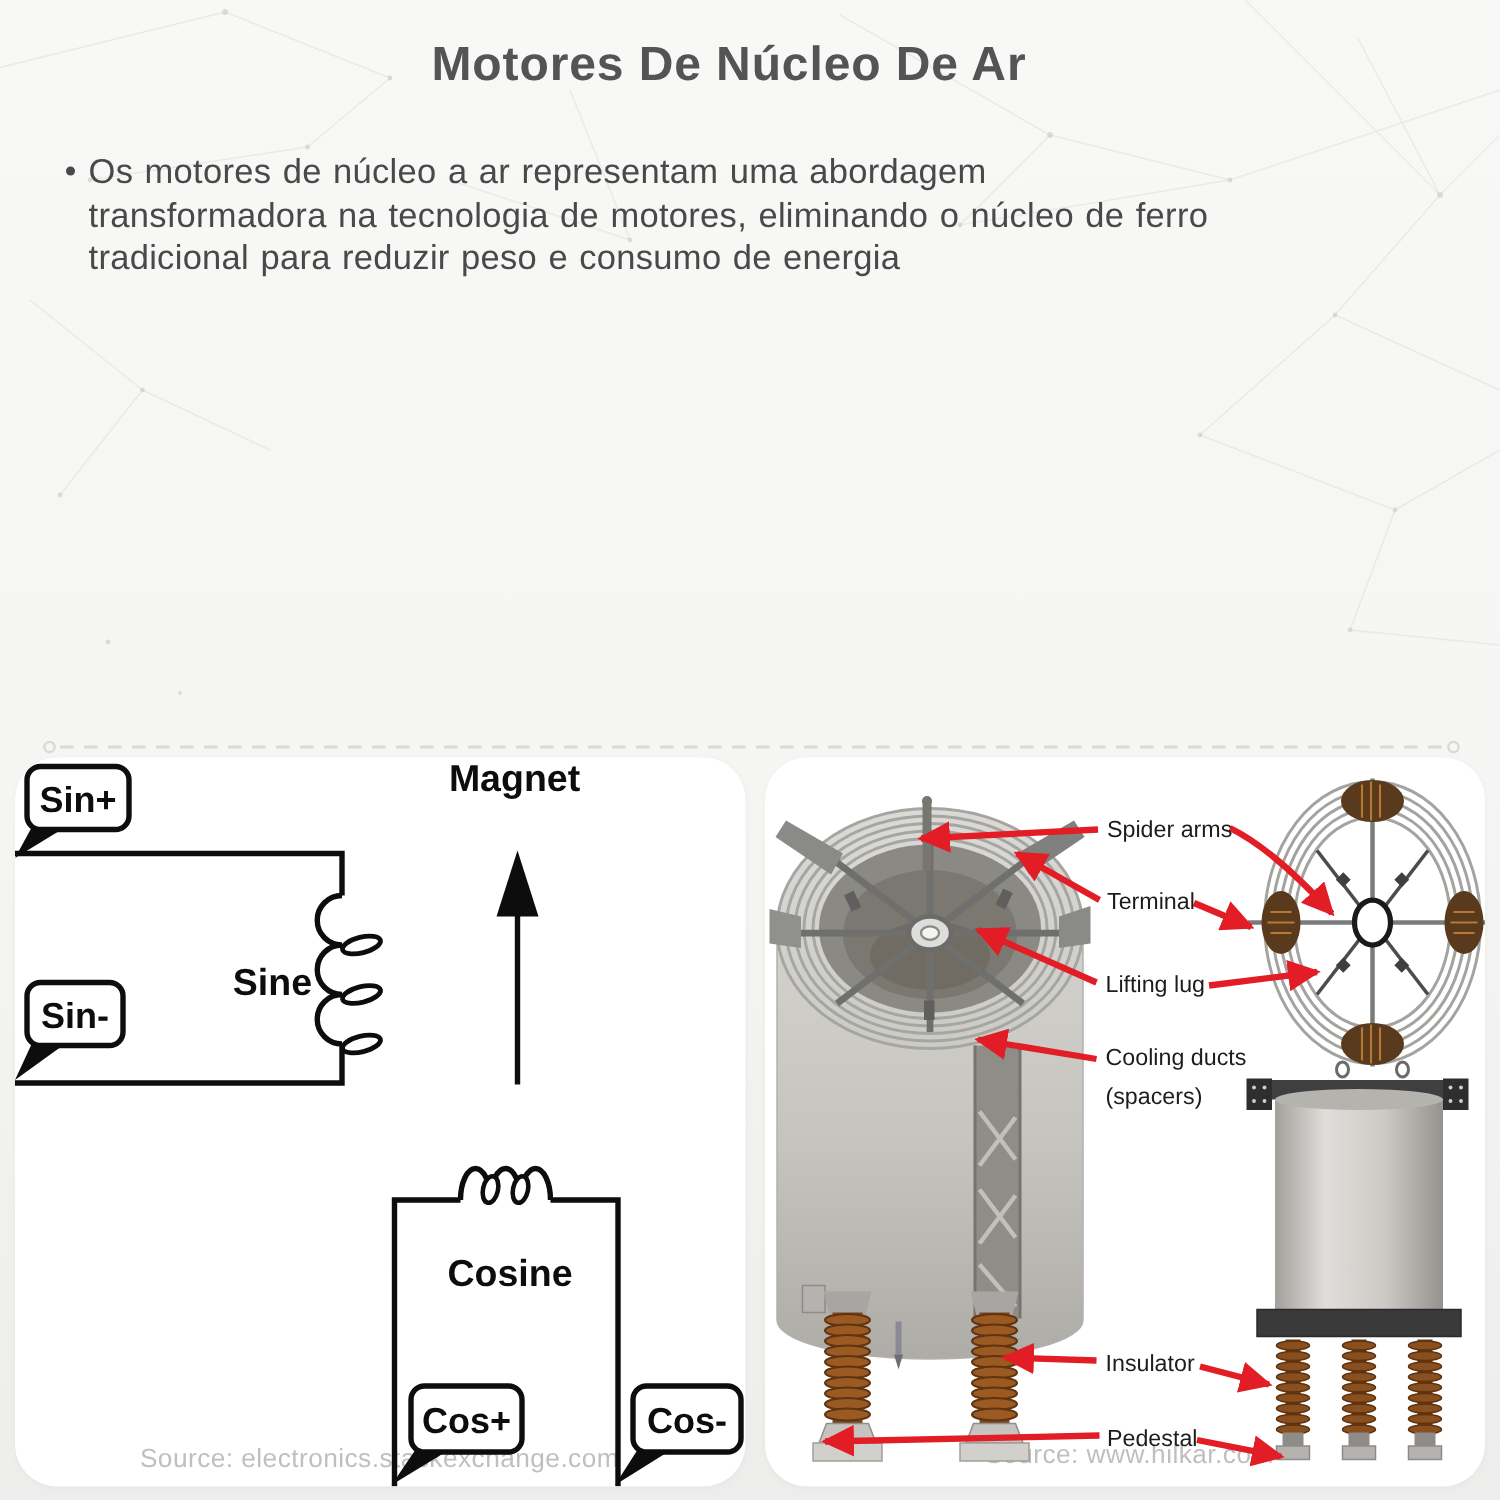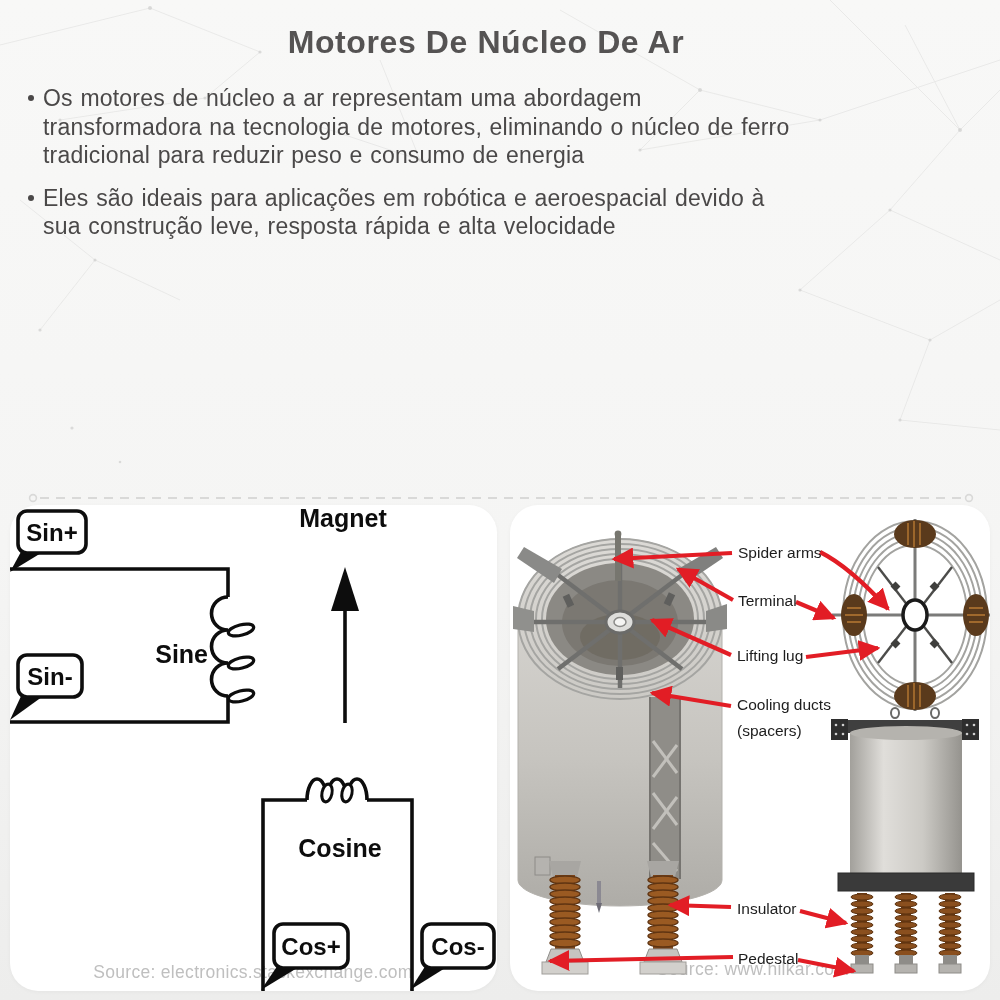--- a/index.html
+++ b/index.html
@@ -7,21 +7,21 @@
     width:1000px;height:1000px;position:relative;overflow:hidden;
     font-family:"Liberation Sans", sans-serif;
     background:linear-gradient(180deg,#f8f8f7 0%,#f5f5f4 55%,#ededec 100%);
   }
   .bg-pattern{position:absolute;left:0;top:0;width:1000px;height:1000px;pointer-events:none;}
   .page-title{
     position:absolute;top:24px;left:0;width:972px;text-align:center;
     font-size:32px;font-weight:700;letter-spacing:0.6px;color:#555353;margin:0;
   }
   .bullet-list{
-    position:absolute;top:84px;left:28px;width:945px;margin:0;padding:0;list-style:none;
+    position:absolute;top:84px;left:28px;width:945px;margin:16px;padding:0;list-style:none;
   }
   .bullet-list li{
     position:relative;padding-left:15px;margin:0 0 14px 0;
     font-size:23px;line-height:28.5px;color:#4a4848;letter-spacing:0.2px;word-spacing:1px;
   }
   .bullet-list li::before{
     content:"";position:absolute;left:0;top:11px;width:6px;height:6px;border-radius:50%;
     background:#4a4848;
   }
   .bullet-text{white-space:pre-line;}
@@ -71,22 +71,20 @@
       <circle cx="120" cy="462" r="1.3"></circle>
   </g>
 </svg>
 
 <h1 class="page-title">Motores De Núcleo De Ar</h1>
 
 <ul class="bullet-list">
   <li><span class="bullet-text">Os motores de núcleo a ar representam uma abordagem
 transformadora na tecnologia de motores, eliminando o núcleo de ferro
 tradicional para reduzir peso e consumo de energia</span></li>
-  <li><span class="bullet-text">Eles são ideais para aplicações em robótica e aeroespacial devido à
-sua construção leve, resposta rápida e alta velocidade</span></li>
 </ul>
 
 <svg class="divider" viewBox="0 0 1000 20">
   <line x1="40" y1="10" x2="962" y2="10" stroke="#d9d9d8" stroke-width="2" stroke-dasharray="9 7"></line>
   <circle cx="33" cy="10" r="3.4" fill="none" stroke="#d9d9d8" stroke-width="1.6"></circle>
   <circle cx="969" cy="10" r="3.4" fill="none" stroke="#d9d9d8" stroke-width="1.6"></circle>
 </svg>
 
 <div class="panel panel-left">
   <svg width="487" height="486" viewBox="0 0 487 486">

